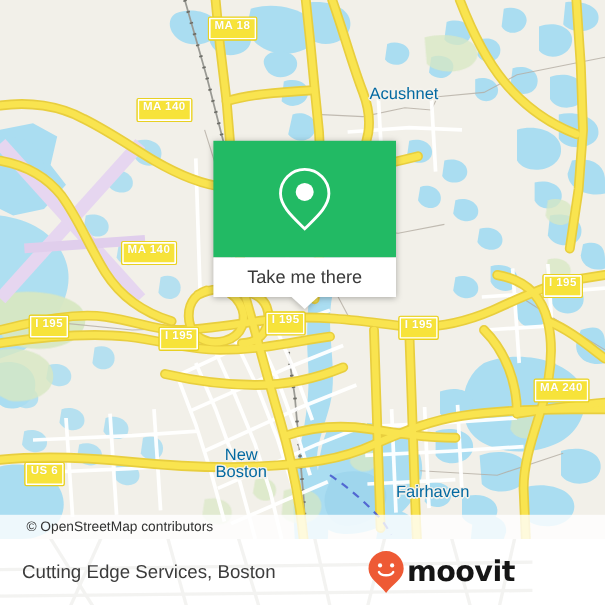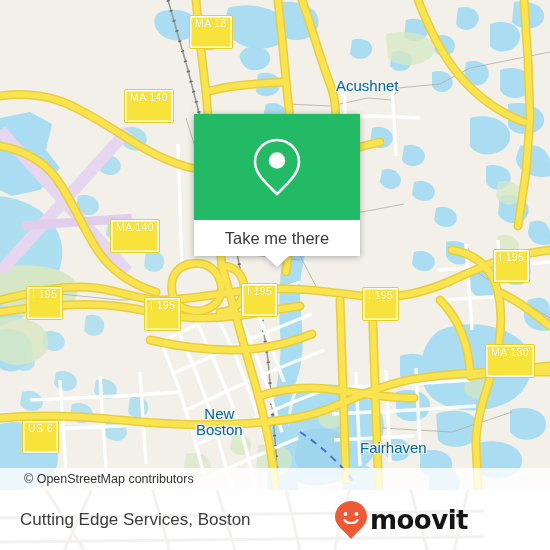--- a/index.html
+++ b/index.html
@@ -28,24 +28,24 @@
   #map svg { display: block; }
 
   .shield {
     position: absolute;
     background: #F7E33A;
     border: 1px solid #E8D022;
     box-shadow: inset 0 0 0 1.5px #FFFFFF;
     border-radius: 2px;
     color: #FFFFFF;
     font-size: 10.5px;
-    font-weight: normal;
+    font-weight: bold;
     letter-spacing: 0.4px;
     line-height: 15px;
-    height: 34px;
+    height: 22px;
     padding: 0 5px;
     white-space: nowrap;
     text-align: center;
     font-family: "Liberation Sans", sans-serif;
     text-shadow: 0 0 1px rgba(180,160,0,.35);
   }
 
   .placelabel {
     position: absolute;
     color: #0369a1;
@@ -70,21 +70,21 @@
     font-size: 12.5px;
     line-height: 22px;
     padding-left: 24px;
     font-family: "Liberation Sans", sans-serif;
     white-space: nowrap;
   }
 
   
   #callout {
     position: absolute;
-    left: 194px; top: 114px;
+    left: 194px; top: 128px;
     width: 166px;
     filter: drop-shadow(0 1px 3px rgba(0,0,0,0.30));
   }
   #callout-green {
     position: relative;
     height: 106px;
     background: #22BA64;
     display: flex;
     align-items: center;
     justify-content: center;
@@ -438,21 +438,21 @@
     <div class="placelabel" style="left:360px; top:412px;margin-top:28px;">Fairhaven</div>
 
     <div class="shield" style="left:189px; top:15px;">MA 18</div>
     <div class="shield" style="left:124px; top:89px;">MA 140</div>
     <div class="shield" style="left:110px; top:219px;">MA 140</div>
     <div class="shield" style="left:26px; top:286px;">I 195</div>
     <div class="shield" style="left:144px; top:297px;">I 195</div>
     <div class="shield" style="left:241px; top:283px;">I 195</div>
     <div class="shield" style="left:362px; top:287px;">I 195</div>
     <div class="shield" style="left:493px; top:249px;">I 195</div>
-    <div class="shield" style="left:485px; top:344px;">MA 180</div>
+    <div class="shield" style="left:485px; top:344px;">MA 240</div>
     <div class="shield" style="left:22px; top:420px;">US 6</div>
 
     <div id="attribution">© OpenStreetMap contributors</div>
 
     <div id="callout">
       <div id="callout-green">
         <svg width="52" height="62" viewBox="0 0 52 62">
           <path d="M26,4 C13.8,4 4,13.8 4,26 C4,38 16,48 26,58 C36,48 48,38 48,26 C48,13.8 38.2,4 26,4 Z" fill="none" stroke="#FFFFFF" stroke-width="2.6"></path>
           <circle cx="26" cy="24.5" r="8.2" fill="#FFFFFF"></circle>
         </svg>

